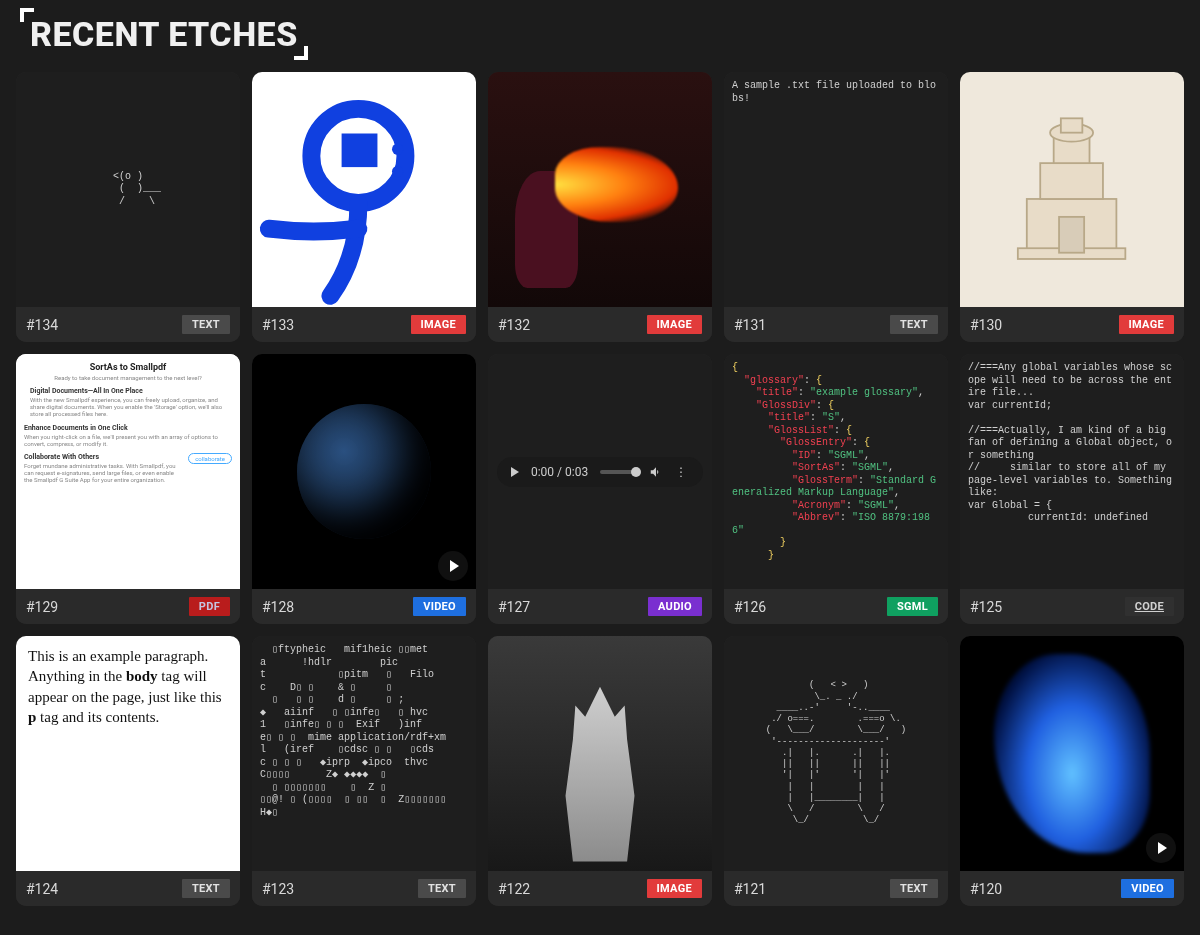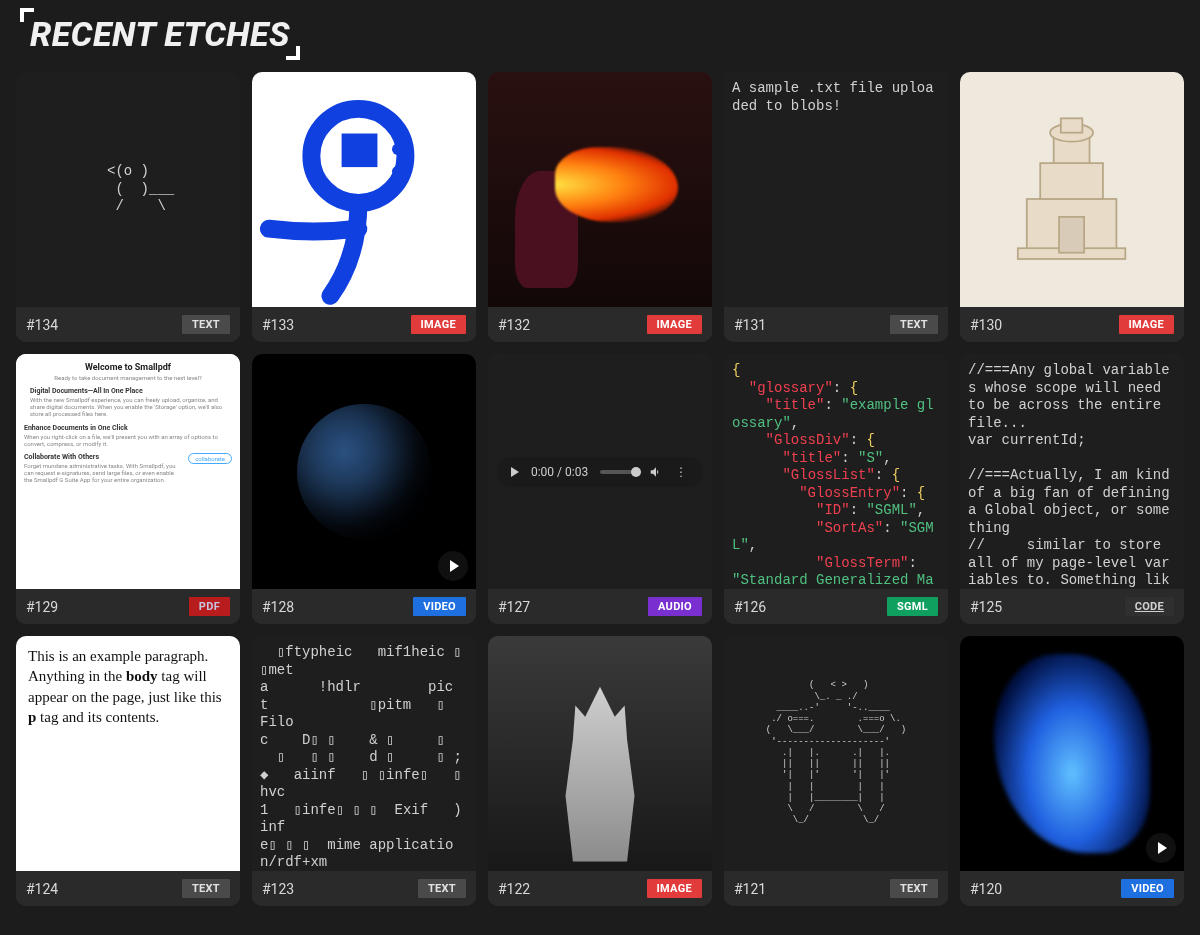--- a/index.html
+++ b/index.html
@@ -6,21 +6,20 @@
     body {
       background: #1c1c1c;
       color: #e0e0e0;
       font-family: -apple-system, BlinkMacSystemFont, "Segoe UI", Roboto, sans-serif;
       padding: 0 16px 20px 16px;
     }
     .header-wrap {
       position: relative;
       display: inline-block;
       margin: 14px 0 18px 14px;
-      font-style: italic;
     }
     .corner { position: absolute; width: 14px; height: 14px; border-color: #fff; border-style: solid; border-width: 0; }
     .corner.tl { top: -6px; left: -10px; border-top-width: 4px; border-left-width: 4px; }
     .corner.br { bottom: -6px; right: -10px; border-bottom-width: 4px; border-right-width: 4px; }
     h1.page-title {
       font-size: 34px;
       font-weight: 800;
       letter-spacing: 0.5px;
       color: #f0f0f0;
     }
@@ -68,21 +67,21 @@
     }
     .badge.TEXT { background: #4a4a4a; color: #e2e2e2; }
     .badge.IMAGE { background: #e23b3b; color: #fff; }
     .badge.PDF { background: #b91c1c; color: #c5c5e0; }
     .badge.VIDEO { background: #1e6fe0; color: #fff; }
     .badge.AUDIO { background: #7a2fd0; color: #fff; }
     .badge.JSON { background: #0fa060; color: #fff; }
     .badge.CODE { background: #303030; color: #d0d0d0; text-decoration: underline; }
     .mono {
       font-family: "Courier New", monospace;
-      font-size: 14px;
+      font-size: 10px;
       white-space: pre;
       line-height: 1.25;
       color: #d0d0d0;
       padding: 8px;
       width: 100%;
       height: 100%;
       overflow: hidden;
     }
     .mono.wrap { white-space: pre-wrap; word-break: break-all; }
     .mono.center { display:flex; align-items:center; justify-content:center; }
@@ -251,21 +250,21 @@
     </div>
     <div class="footer">
       <span class="etch-id">#130</span>
       <span class="badge IMAGE">IMAGE</span>
     </div>
   </div>
 
   <div class="card">
     <div class="thumb light">
       <div class="pdfdoc">
-        <div class="t">Welcome to Smallpdf</div>
+        <div class="t">SortAs to Smallpdf</div>
         <div class="sub">Ready to take document management to the next level?</div>
         <div class="row">
           <div><span class="ic" style="background:#e04040"></span> <span class="ic" style="background:#40a0e0"></span></div>
           <div style="flex:1">
             <div class="sec">Digital Documents—All In One Place</div>
             <div class="p">With the new Smallpdf experience, you can freely upload, organize, and share digital documents. When you enable the 'Storage' option, we'll also store all processed files here.</div>
           </div>
         </div>
         <div class="row">
           <div style="flex:1">

